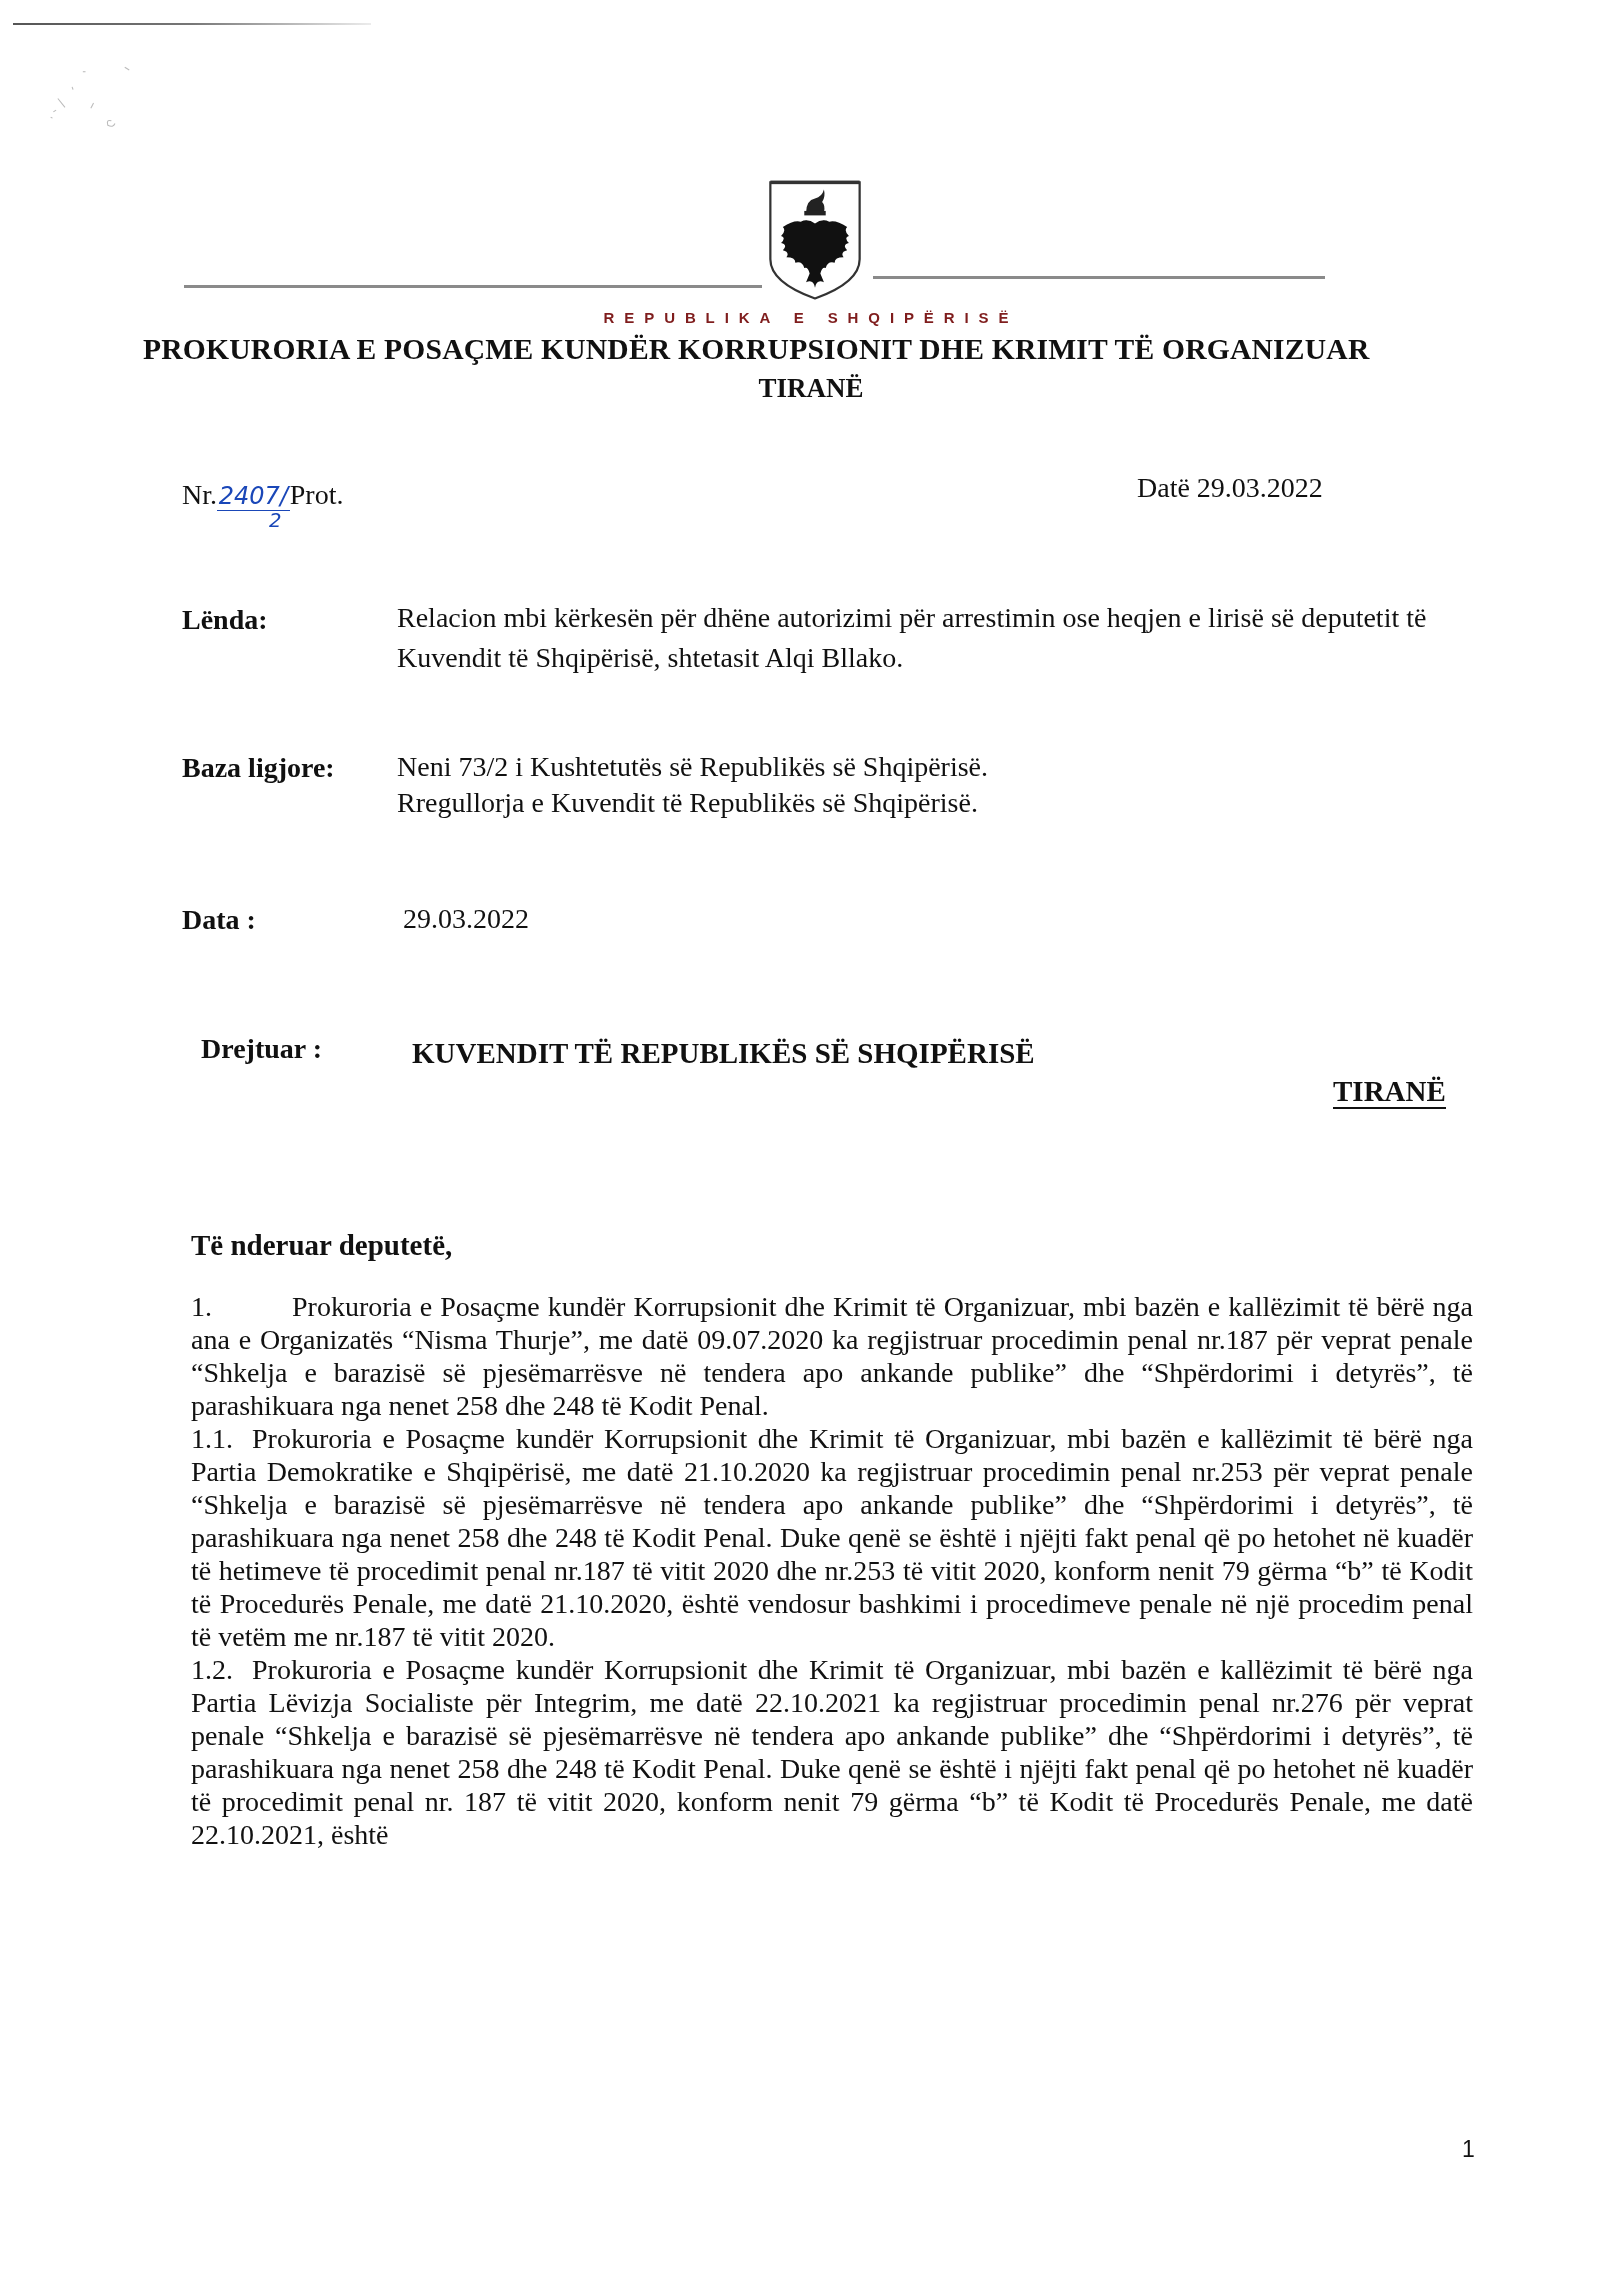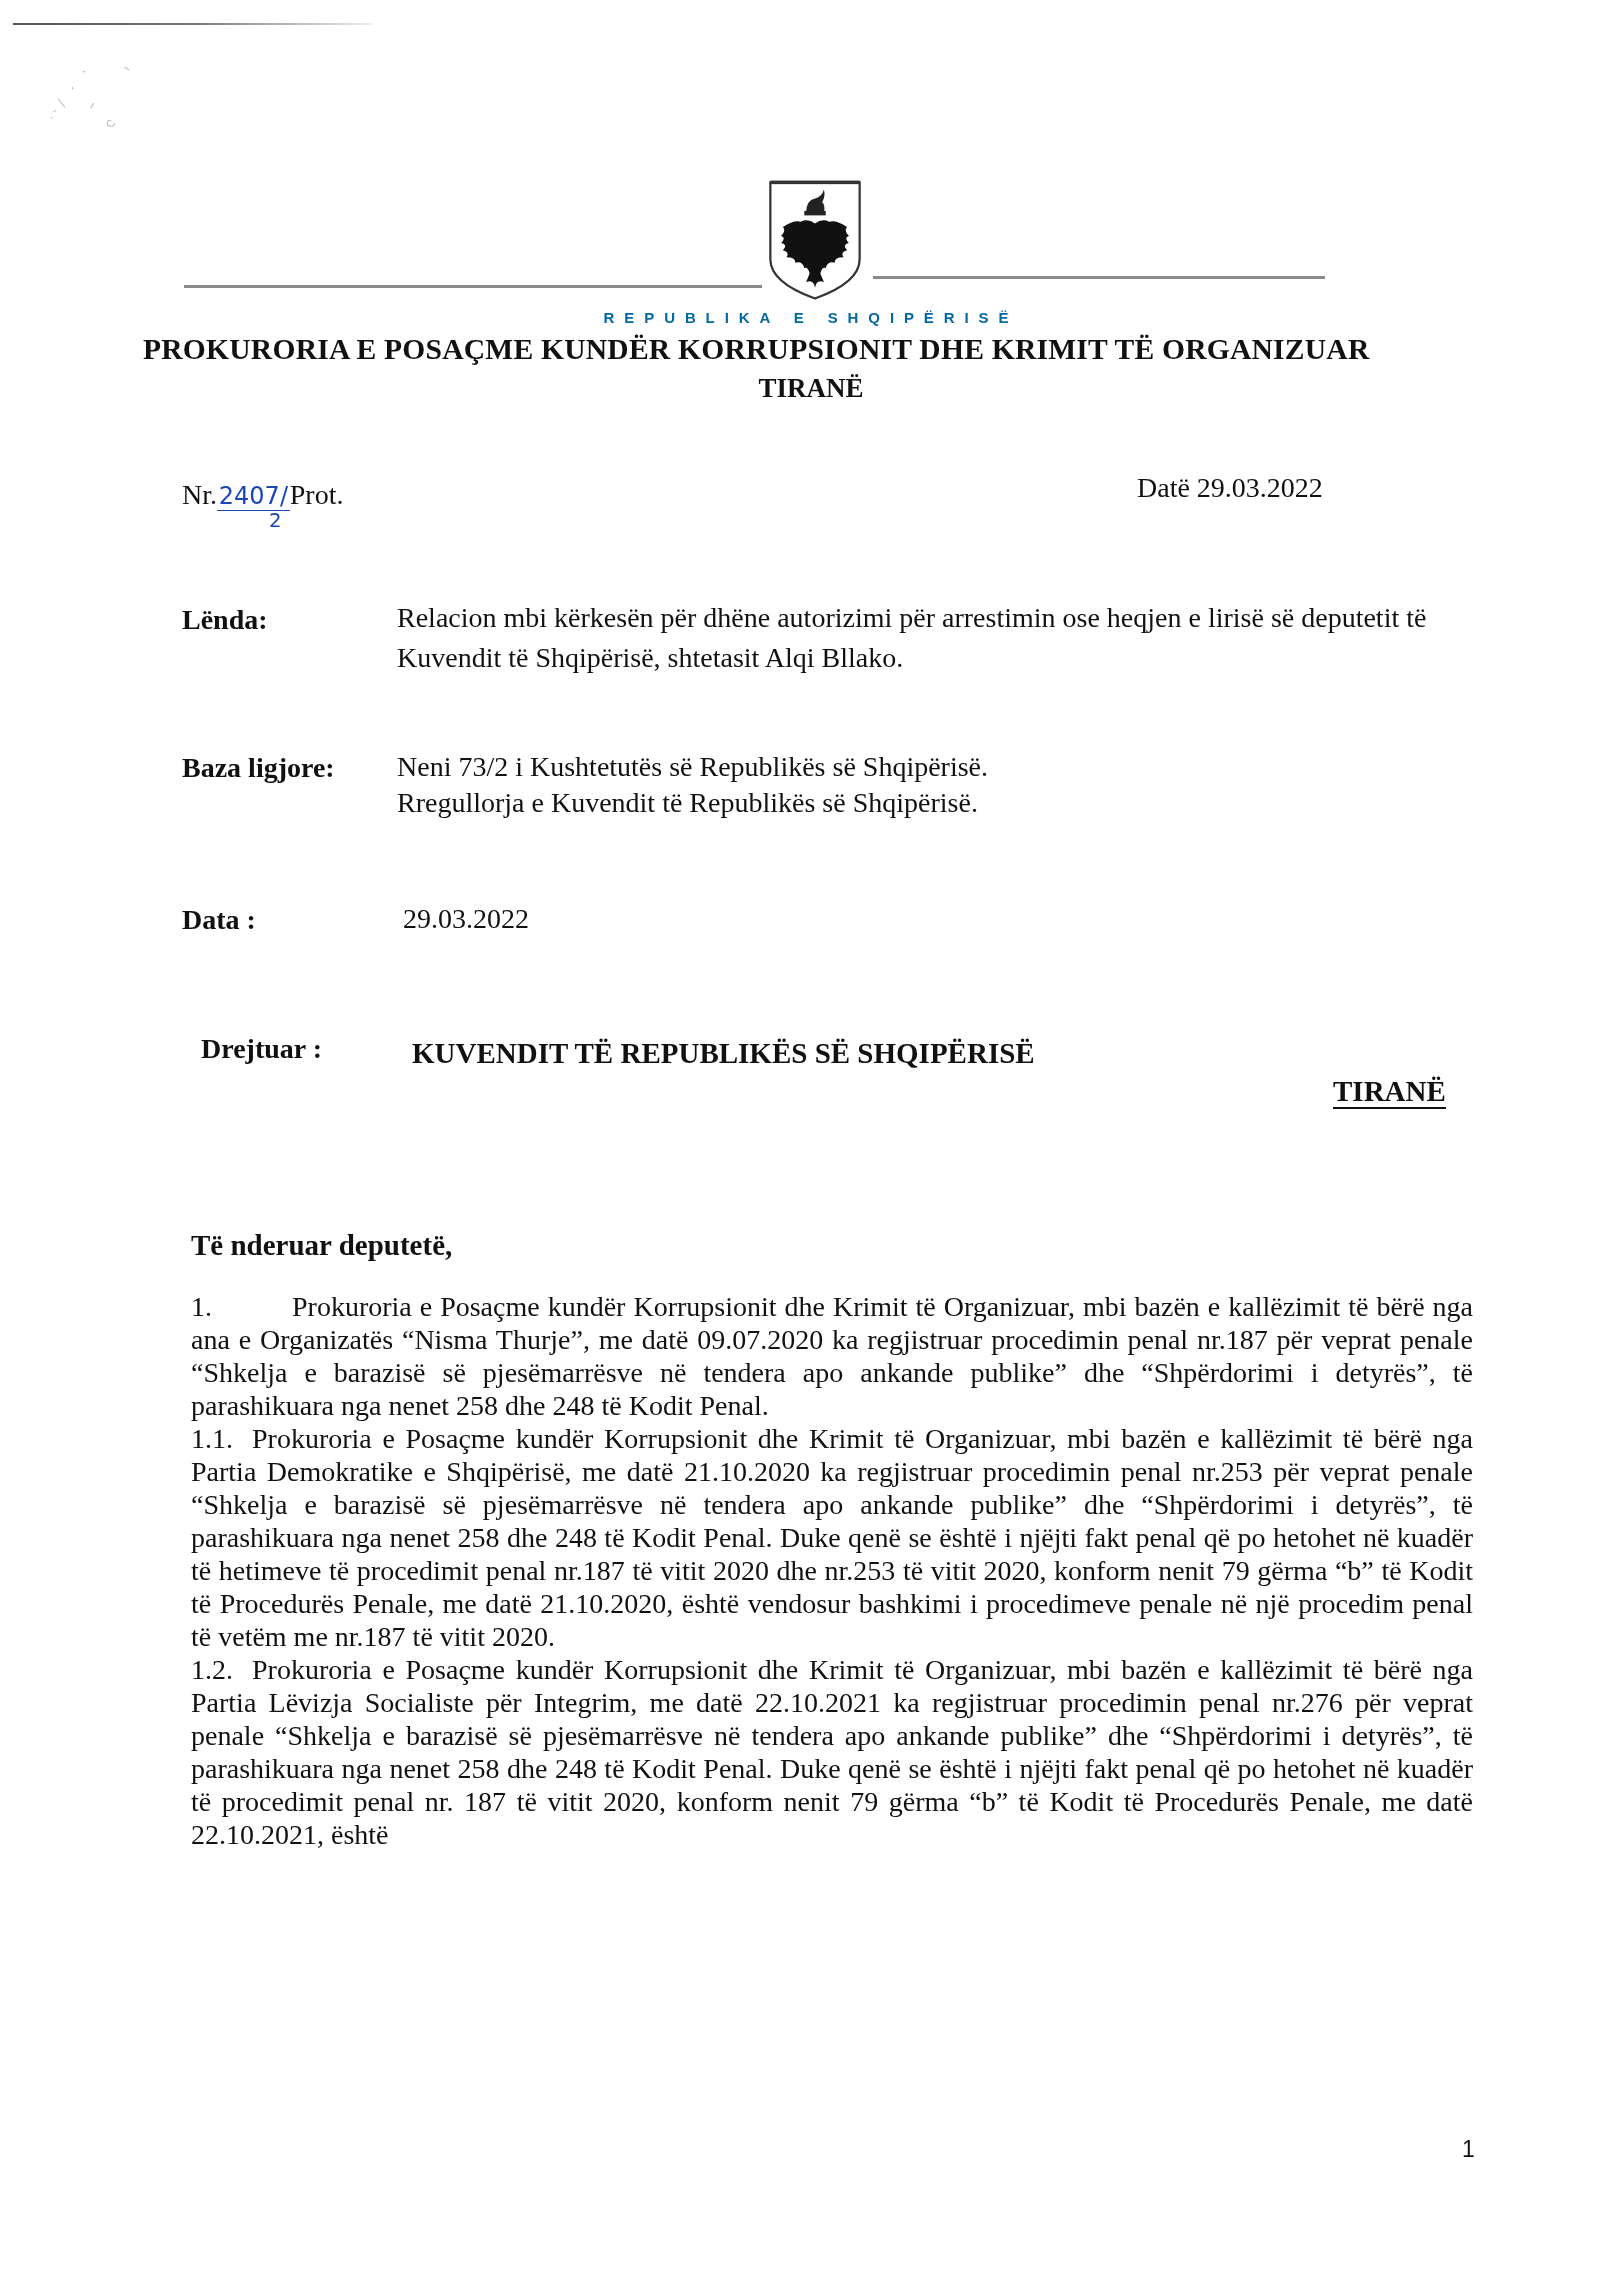--- a/index.html
+++ b/index.html
@@ -11,29 +11,29 @@
   .scan-line { left: 13.4px; top: 23px; width: 358px; height: 1.8px;
     background: linear-gradient(90deg, #555 0%, #777 50%, rgba(160,160,160,0.2) 100%); }
   .scan-specks { left: 40px; top: 58px; width: 116px; height: 81px; }
 
   
   .hdr-rule-left { left: 184px; top: 285px; width: 578px; height: 2.7px; background: #8a8a8a; }
   .hdr-rule-right { left: 873px; top: 276px; width: 452px; height: 2.7px; background: #8a8a8a; }
   .emblem { left: 763px; top: 177px; width: 104px; height: 125px; }
   .republic { left: 0; width: 1622px; top: 309px; text-align: center;
     font-family: "Liberation Sans", "DejaVu Sans", sans-serif; font-weight: bold;
-    font-size: 15px; letter-spacing: 9.9px; color: #0369a1; }
+    font-size: 15px; letter-spacing: 9.9px; color: #7f1d1d; }
   .institution { left: 143px; width: 1343px; top: 333px; text-align: left;
     font-weight: bold; font-size: 29.6px; letter-spacing: 0.2px; }
   .institution-city { left: 0; width: 1622px; top: 373px; text-align: center;
     font-weight: bold; font-size: 27px; }
 
   
   .prot { left: 182px; top: 479px; font-size: 28px; white-space: nowrap; }
-  .prot .hand { color: #1a47b8; font-family: "DejaVu Sans", sans-serif; 
+  .prot .hand { color: #1a47b8; font-family: "DejaVu Sans", sans-serif; font-style: italic;
     font-size: 24px; position: relative; display: inline-block; }
   .prot .hand-num { border-bottom: 1.8px solid #1a47b8; padding: 0 1.8px; }
   .prot .hand-sub { position: absolute; left: 52px; top: 27px; font-size: 19.7px; }
   .date-top { left: 1137px; top: 472px; font-size: 28px; }
 
   
   .label { left: 182px; font-weight: bold; font-size: 28px; }
   .value { left: 397px; font-size: 28px; line-height: 40px; }
   .lbl-lenda { top: 604px; }
   .val-lenda { top: 598px; width: 1075px; }

